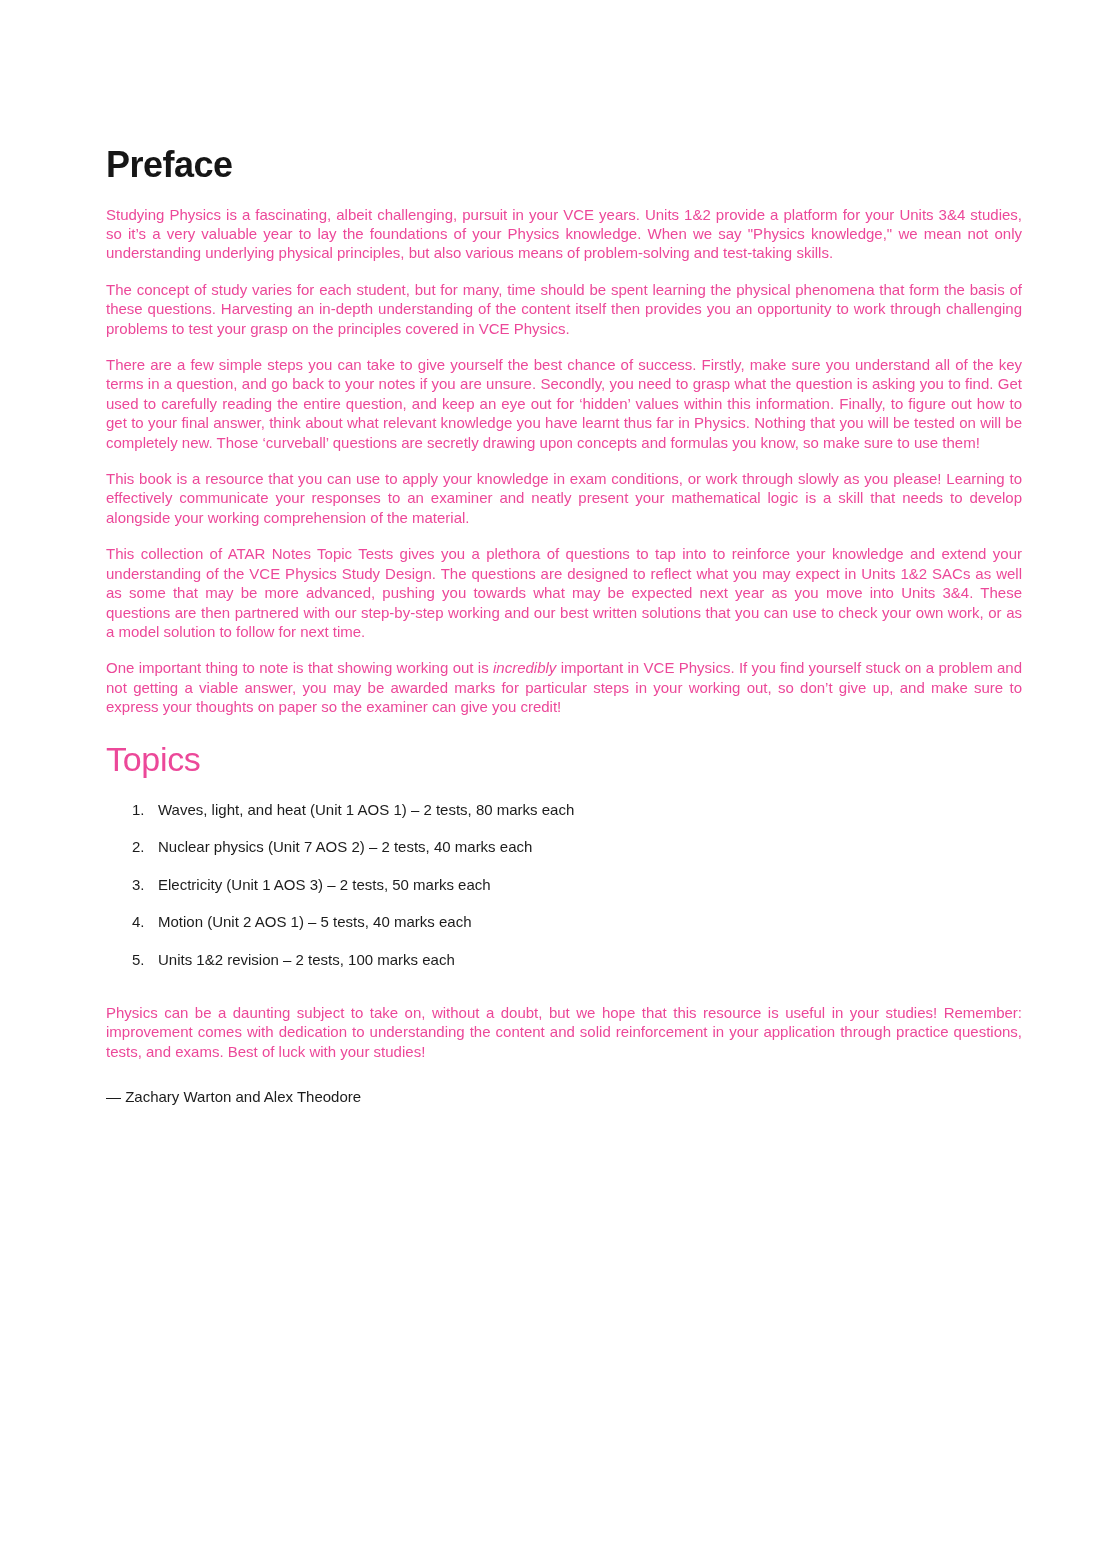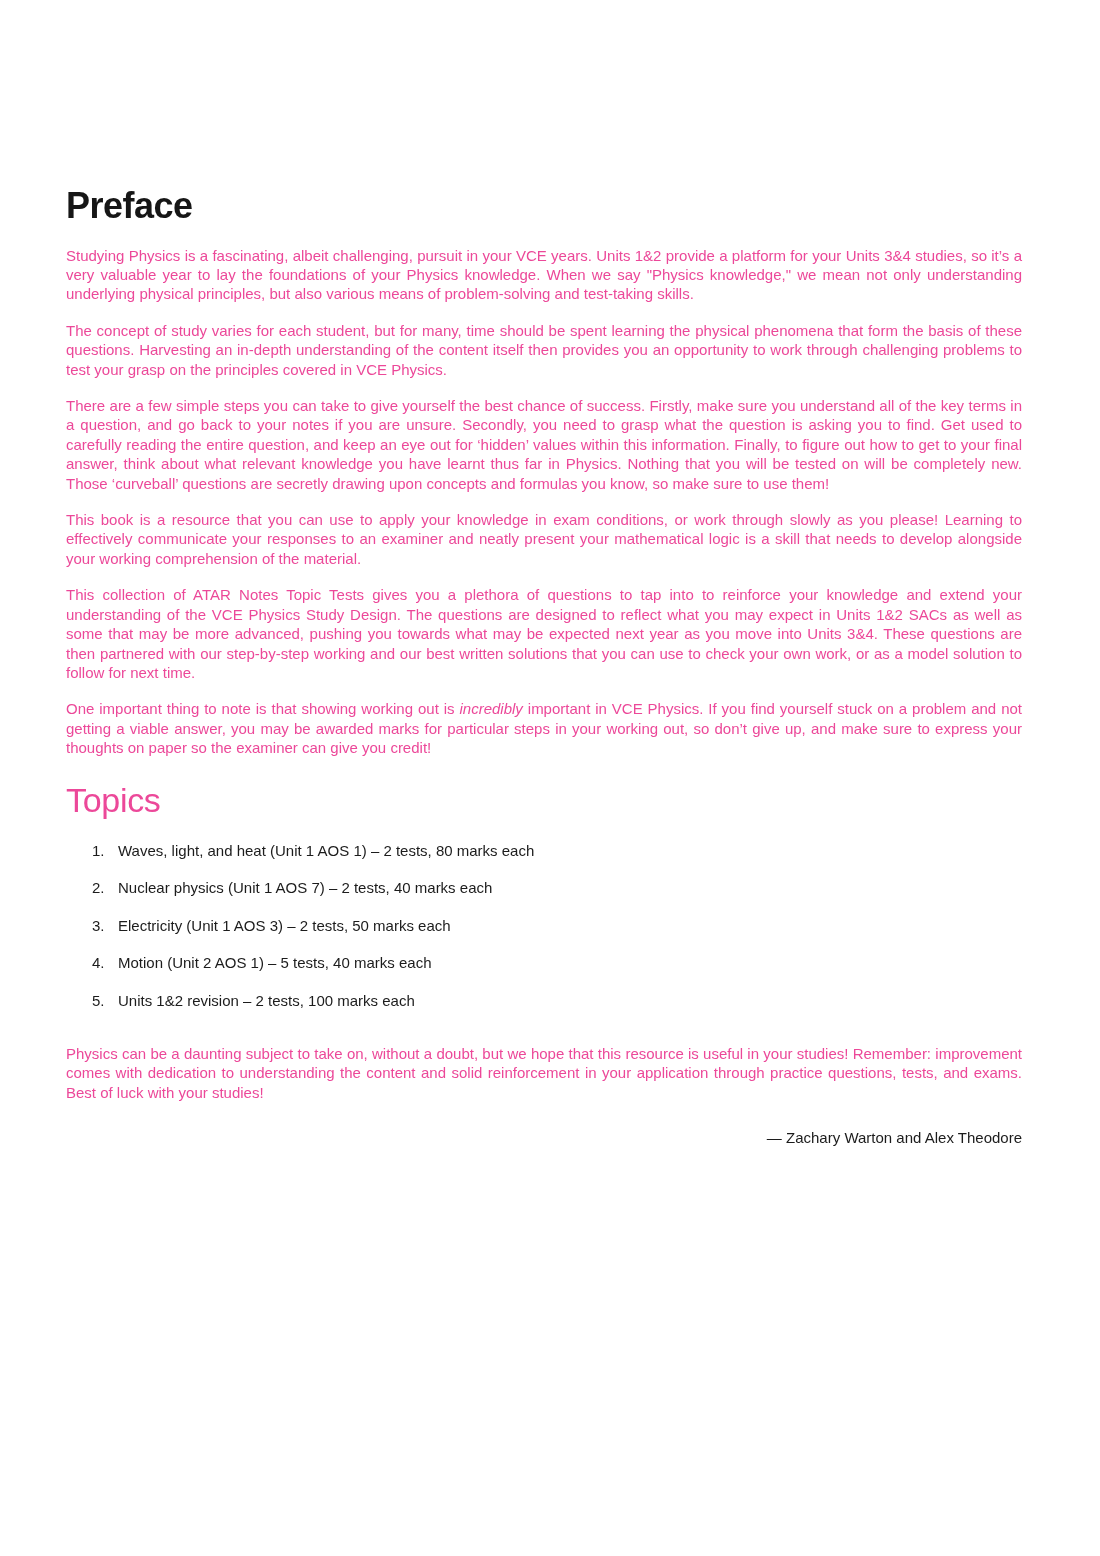--- a/index.html
+++ b/index.html
@@ -12,22 +12,21 @@
     width: 1100px;
     height: 1556px;
     background: #ffffff;
     color: #1a1a1a;
     font-family: "Liberation Sans", "DejaVu Sans", sans-serif;
     overflow: hidden;
     box-sizing: border-box;
   }
   .content {
     box-sizing: border-box;
-    padding: 145px 78px 0 66px;
-    margin-top: 41px;
+    padding: 145px 78px 0 106px;
   }
   .doc-title {
     font-size: 36px;
     font-weight: bold;
     letter-spacing: -0.5px;
     margin: 0 0 20px 0;
     line-height: 1.1;
     color: #161616;
   }
   .para {
@@ -66,21 +65,21 @@
   }
   .topic-item .label {
     flex: 1 1 auto;
   }
   .closing {
     margin-top: 26px;
   }
   .attribution {
     font-size: 15px;
     line-height: 19.4px;
-    text-align: right;
+    text-align: left;
     margin: 26px 0 0 0;
     color: #1c1c1c;
   }
 </style>
 </head>
 <body>
 
 <div class="page">
   <div class="content">
 
@@ -101,21 +100,21 @@
 
     <h2 class="section-title">Topics</h2>
 
     <div class="topic-list">
       <div class="topic-item">
         <span class="num">1.</span>
         <span class="label">Waves, light, and heat (Unit 1 AOS 1) – 2 tests, 80 marks each</span>
       </div>
       <div class="topic-item">
         <span class="num">2.</span>
-        <span class="label">Nuclear physics (Unit 1 AOS 7) – 2 tests, 40 marks each</span>
+        <span class="label">Nuclear physics (Unit 7 AOS 2) – 2 tests, 40 marks each</span>
       </div>
       <div class="topic-item">
         <span class="num">3.</span>
         <span class="label">Electricity (Unit 1 AOS 3) – 2 tests, 50 marks each</span>
       </div>
       <div class="topic-item">
         <span class="num">4.</span>
         <span class="label">Motion (Unit 2 AOS 1) – 5 tests, 40 marks each</span>
       </div>
       <div class="topic-item">

